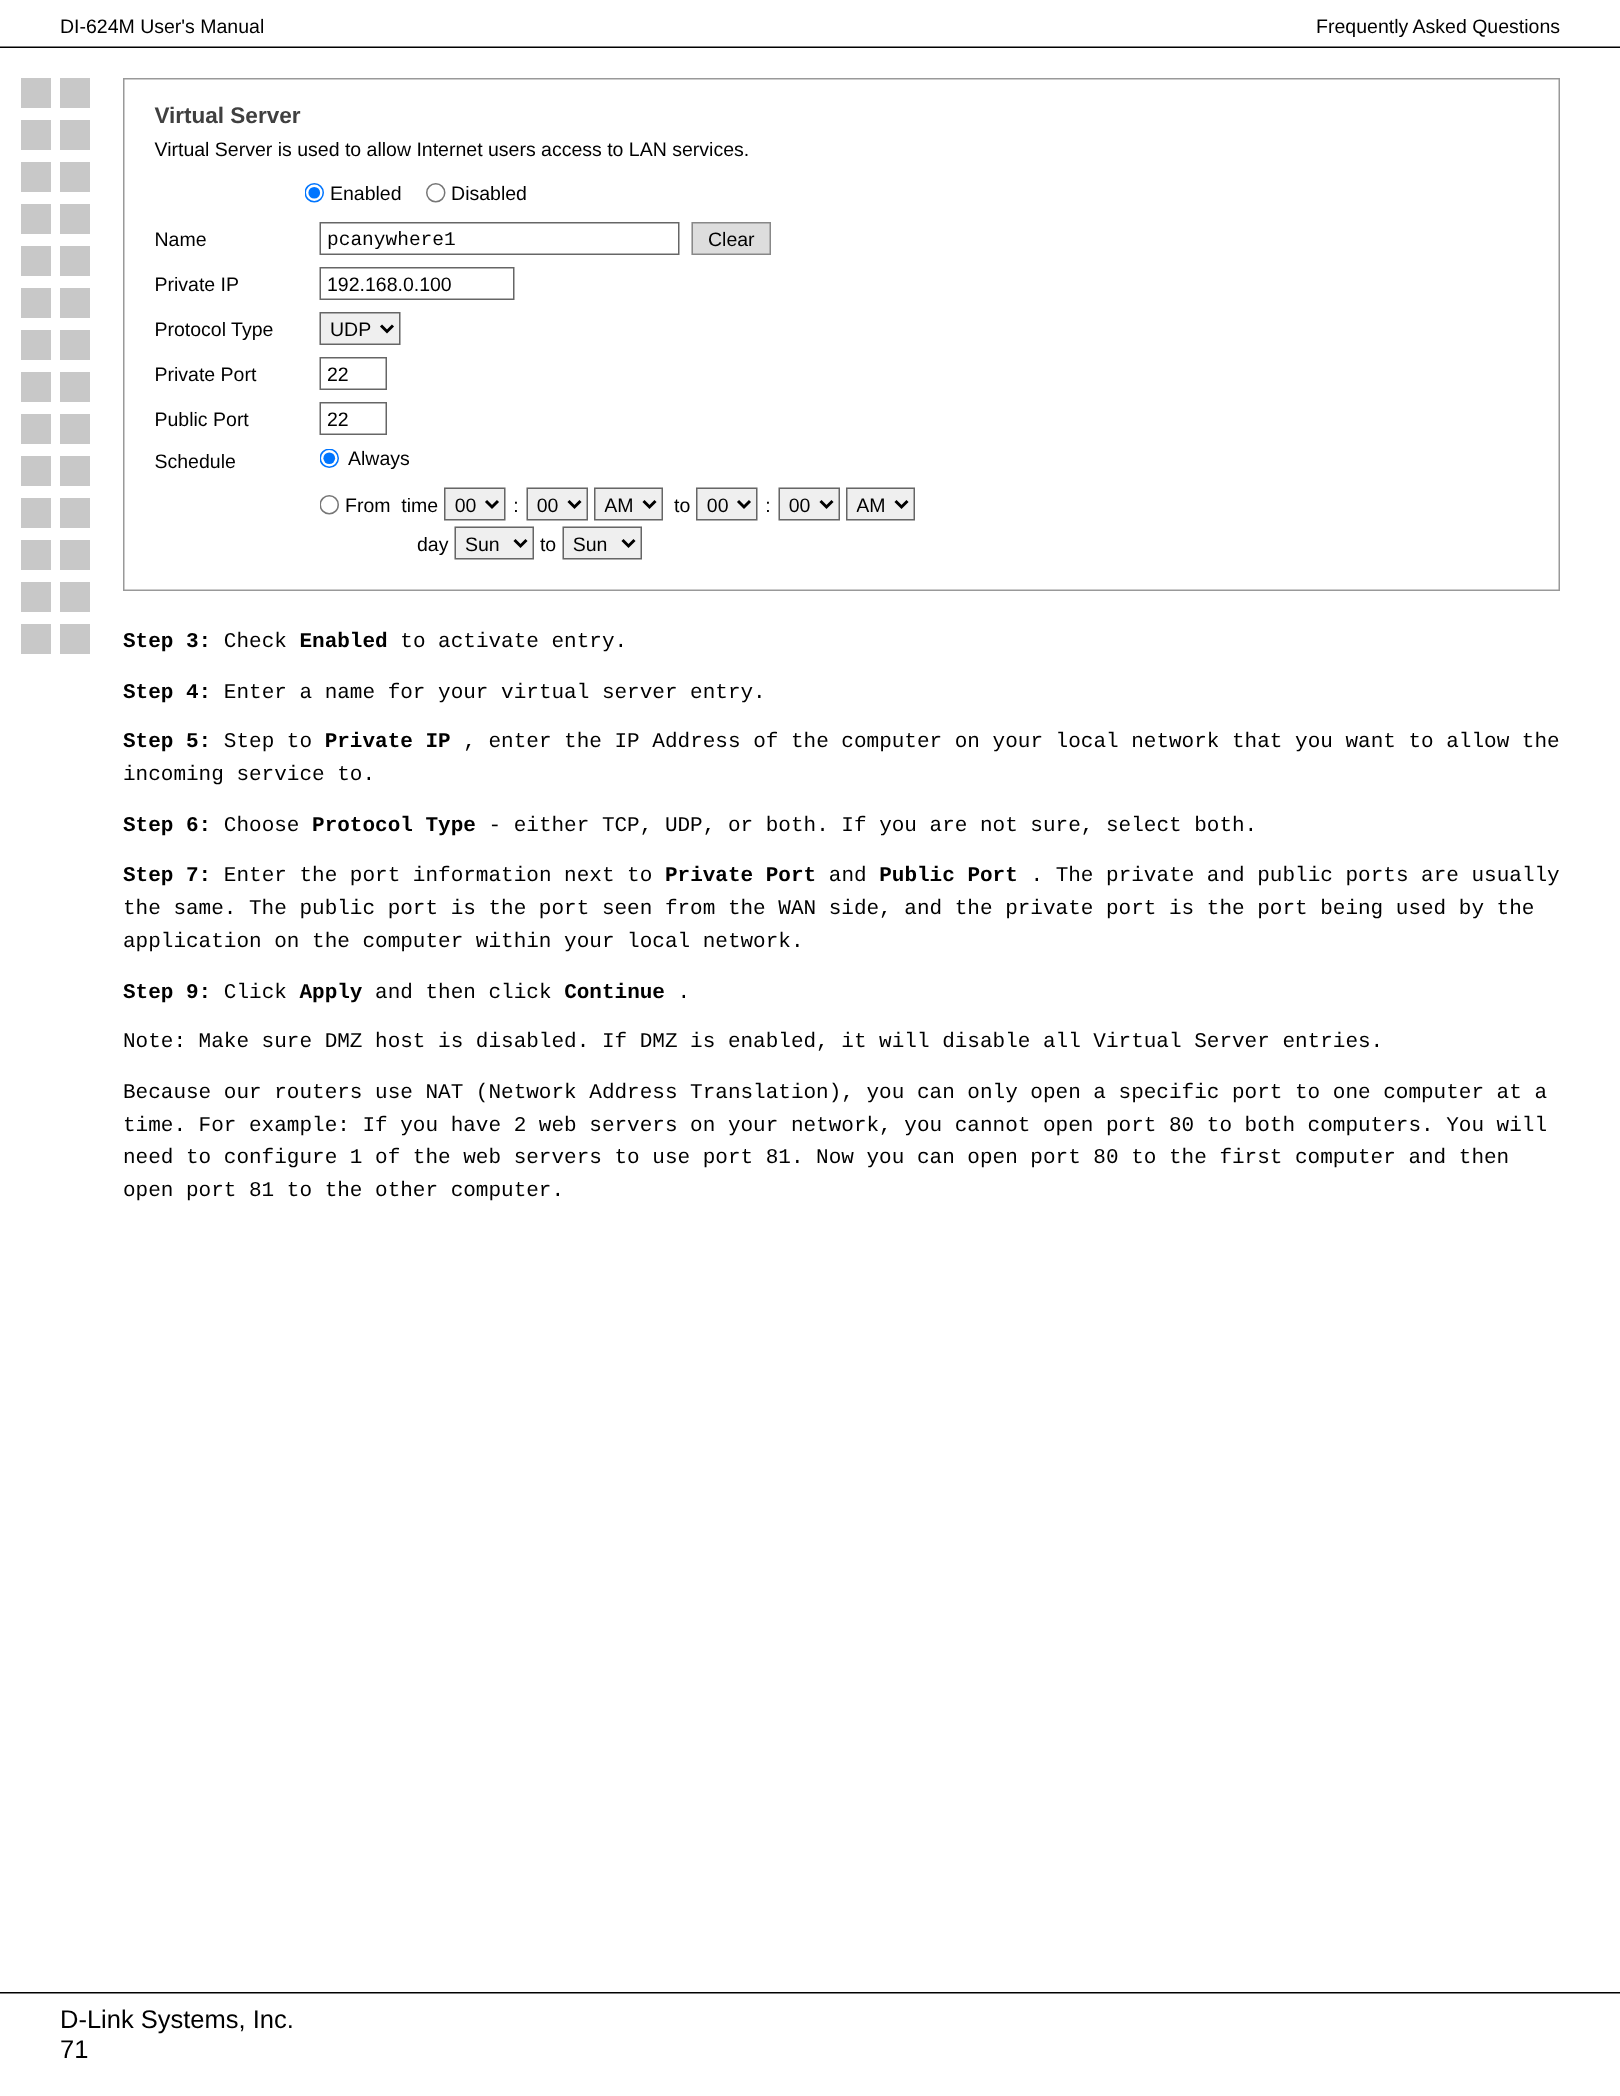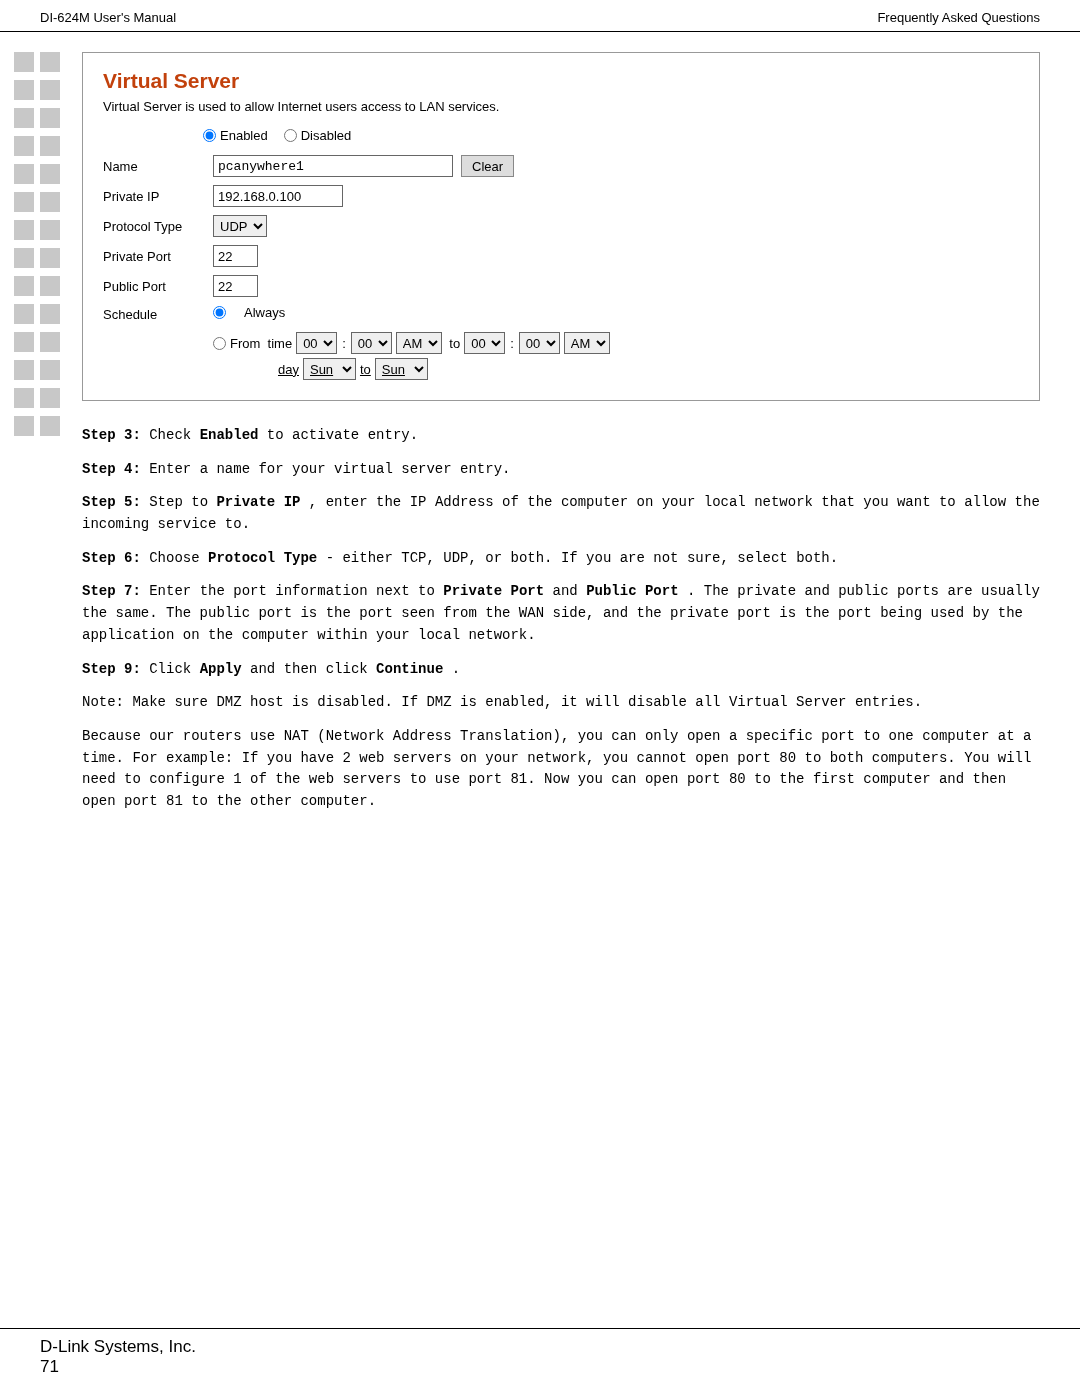--- a/index.html
+++ b/index.html
@@ -60,22 +60,22 @@
 
     
     .vs-box {
       border: 1px solid #999;
       padding: 16px 20px 20px 20px;
       margin-bottom: 24px;
       background: #fff;
     }
 
     .vs-title {
-      color: #c2410c;
-      font-size: 21px;
+      color: #404040;
+      font-size: 15px;
       font-weight: bold;
       margin-bottom: 6px;
     }
 
     .vs-description {
       font-size: 13px;
       margin-bottom: 14px;
     }
 
     .vs-enabled-row {
@@ -148,41 +148,40 @@
       height: 22px;
     }
 
     .schedule-section {
       margin-top: 4px;
     }
 
     .schedule-always {
       display: flex;
       align-items: center;
-      gap: 18px;
+      gap: 6px;
       font-size: 13px;
       margin-bottom: 4px;
     }
 
     .schedule-from-row {
       display: flex;
       align-items: center;
       gap: 4px;
       font-size: 13px;
       padding-left: 110px;
       margin-bottom: 4px;
     }
 
     .schedule-day-row {
       display: flex;
       align-items: center;
       gap: 4px;
       font-size: 13px;
       padding-left: 175px;
-      text-decoration: underline;
     }
 
     
     .steps-section {
       line-height: 1.55;
       font-family: Liberation Mono, monospace;
     }
 
     .step-para {
       margin-bottom: 12px;

